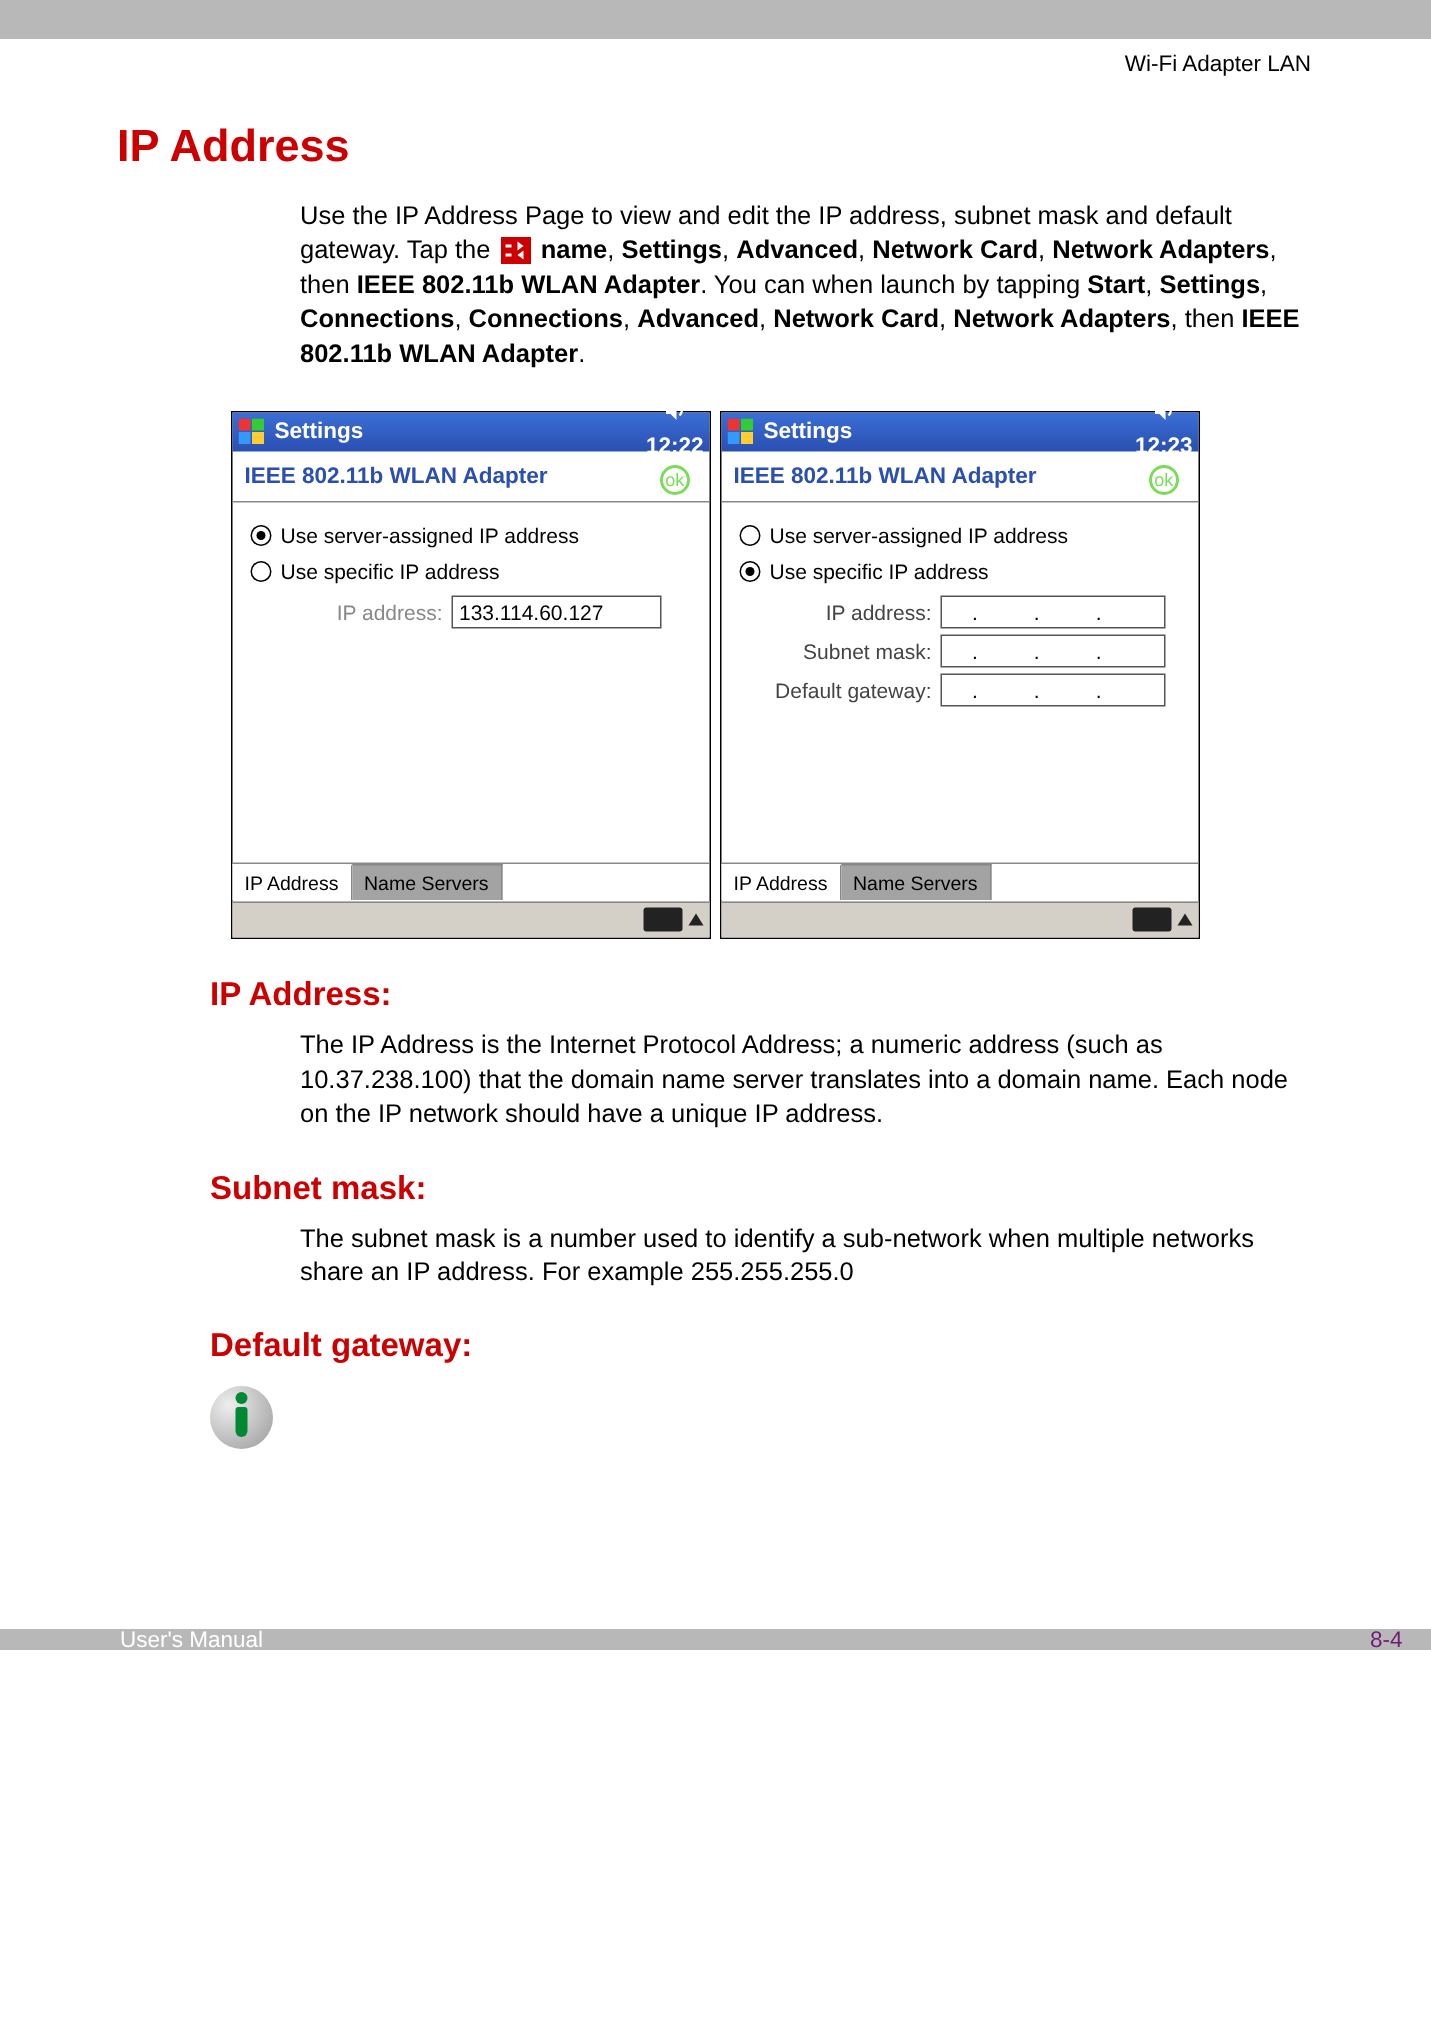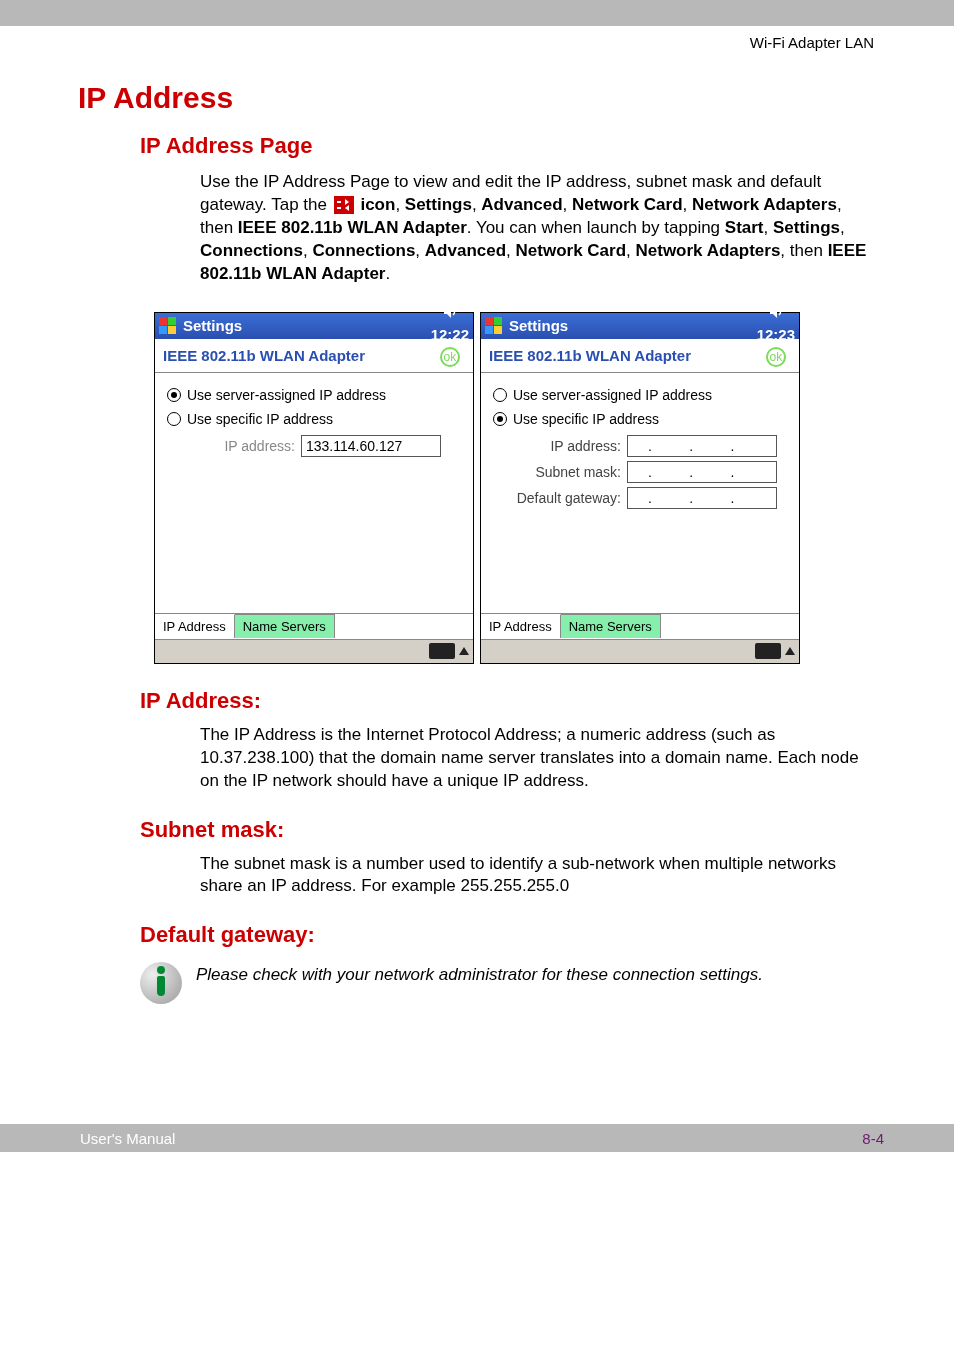--- a/index.html
+++ b/index.html
@@ -142,21 +142,21 @@
     border-top: 1px solid #888;
     height: 26px;
     font-size: 13px;
   }
   .tab {
     padding: 4px 8px 4px 8px;
     border-right: 1px solid #888;
     border-top: 1px solid #888;
     position: relative;
     top: -1px;
-    background: #86efac;
+    background: #a3a3a3;
     cursor: pointer;
   }
   .tab.active {
     background: #fff;
     border-top: 1px solid #fff;
   }
   .bottom-bar {
     background: #d4d0c8;
     height: 24px;
     border-top: 1px solid #888;
@@ -191,54 +191,53 @@
   .note-text {
     font-style: italic;
     font-size: 17px;
     line-height: 1.35;
     padding-top: 2px;
     max-width: 600px;
   }
   .footer {
     margin-top: 120px;
     background: #b8b8b8;
-    height: 28px;
+    height: 14px;
     display: flex;
     align-items: center;
     justify-content: space-between;
-    padding: 0 70px 0 80px;
+    padding: 0 19px 0 80px;
     font-size: 15px;
     color: #fff;
   }
   .footer .left { color:#fff; }
   .footer .right { color:#701a75; }
 </style>
 </head>
 <body>
 
 <div class="top-bar"></div>
 <div class="header-right">Wi-Fi Adapter LAN</div>
 
 <div class="content">
   <h1>IP Address</h1>
-  <h2 class="page-sub">IP Address Page</h2>
 
   <p class="body-text">
     <span>Use the IP Address Page to view and edit the IP address, subnet mask and default gateway. Tap the </span>
     <span class="inline-icon">
       <svg width="18" height="16" viewBox="0 0 18 16">
           <g fill="#fff">
             <rect x="2" y="4" width="4" height="2"></rect>
             <rect x="2" y="10" width="4" height="2"></rect>
             <path d="M10 2 L14 5 L10 8 Z"></path>
             <path d="M14 8 L10 11 L14 14 Z"></path>
           </g>
         </svg>
     </span>
-    <b> icon</b><span>, </span>
+    <b> name</b><span>, </span>
     <b>Settings</b><span>, </span>
     <b>Advanced</b><span>, </span>
     <b>Network Card</b><span>, </span>
     <b>Network Adapters</b><span>, then </span>
     <b>IEEE 802.11b WLAN Adapter</b><span>. You can when launch by tapping </span>
     <b>Start</b><span>, </span>
     <b>Settings</b><span>, </span>
     <b>Connections</b><span>, </span>
     <b>Connections</b><span>, </span>
     <b>Advanced</b><span>, </span>
@@ -373,21 +372,20 @@
   <h2 class="section">Subnet mask:</h2>
   <p class="body-text">The subnet mask is a number used to identify a sub-network when multiple networks share an IP address. For example 255.255.255.0</p>
 
   <h2 class="section">Default gateway:</h2>
 
   <div class="note-row">
     <div class="info-icon">
       <span class="dot"></span>
         <span class="stem"></span>
     </div>
-    <div class="note-text">Please check with your network administrator for these connection settings.</div>
   </div>
 
 </div>
 
 <div class="footer">
   <span class="left">User's Manual</span>
   <span class="right">8-4</span>
 </div>
 
 </body></html>

